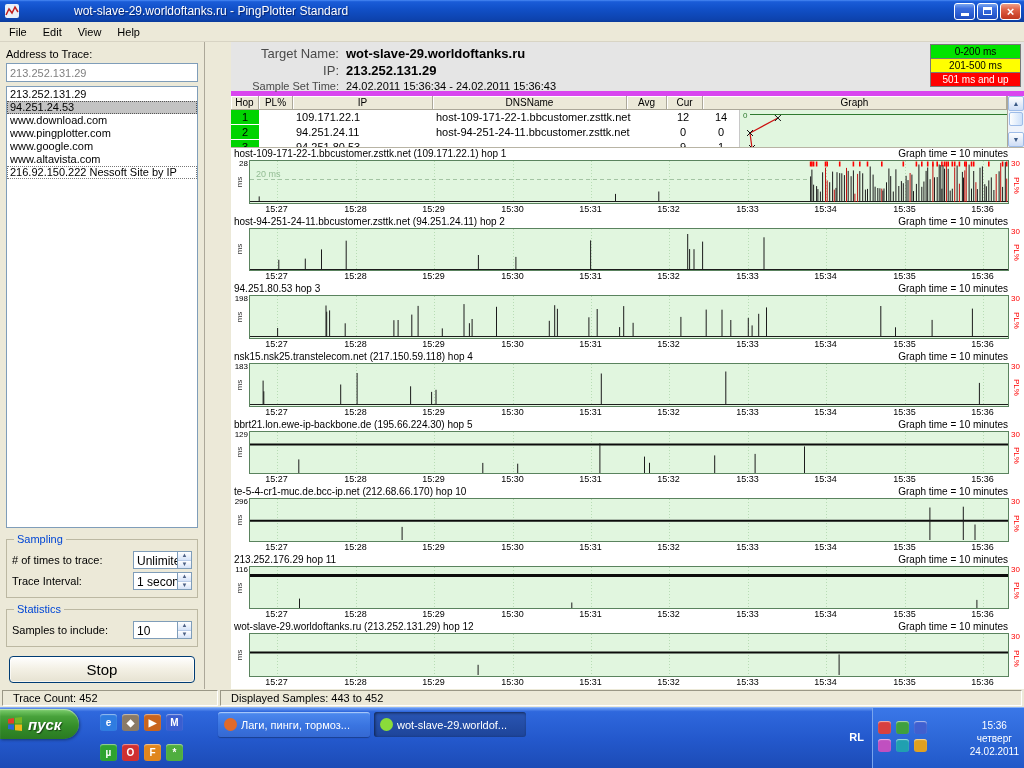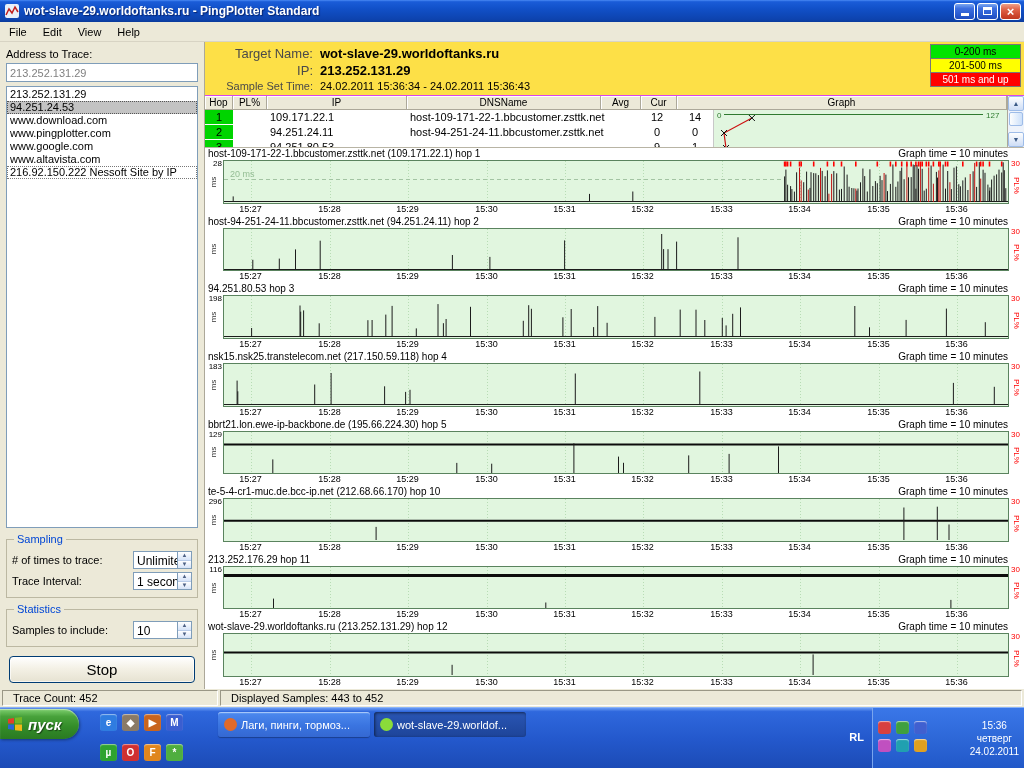--- a/index.html
+++ b/index.html
@@ -3,35 +3,35 @@
 <meta charset="utf-8">
 <style>
   *{margin:0;padding:0;box-sizing:border-box;font-family:"Liberation Sans",sans-serif;}
   html,body{width:1024px;height:768px;overflow:hidden;background:#ece9d8;}
   .window{position:absolute;left:0;top:0;width:1024px;height:707px;display:flex;flex-direction:column;background:#ece9d8;}
 
   
   .titlebar{height:22px;display:flex;align-items:center;padding:0 3px 0 4px;
     background:linear-gradient(180deg,#4a8af4 0%,#1a5cd8 8%,#1150c8 40%,#0d43ae 88%,#0a3a9a 100%);}
   .app-icon{width:16px;height:16px;display:flex;align-items:center;justify-content:center;}
-  .title{flex:1;color:#fff;font-weight:bold;font-size:12px;padding-left:4px;text-shadow:1px 1px 1px #08246e;white-space:nowrap;overflow:hidden;}
+  .title{flex:1;color:#fff;font-weight:normal;font-size:12px;padding-left:16px;text-shadow:1px 1px 1px #08246e;white-space:nowrap;overflow:hidden;margin-left:38px;}
   .winbtns{display:flex;}
   .wbtn{width:21px;height:17px;margin-left:2px;border:1px solid #fff;border-radius:3px;display:flex;
     background:linear-gradient(180deg,#7ba7f0 0%,#3d6fe0 30%,#2a5cd0 70%,#1e4cc0 100%);cursor:default;}
   .wbtn.close{background:linear-gradient(180deg,#f0a088 0%,#e0654a 35%,#d04a30 70%,#c03820 100%);
     color:#fff;font-size:13px;font-weight:bold;align-items:center;justify-content:center;line-height:1;}
   .g-min{width:8px;height:3px;background:#fff;margin:9px auto 0;}
   .g-max{width:9px;height:8px;border:1px solid #fff;border-top-width:3px;margin:auto;}
 
   
   .menubar{height:20px;display:flex;align-items:center;background:#ece9d8;border-bottom:1px solid #d8d4c4;padding-left:1px;font-size:11px;}
   .menu-item{padding:3px 8px;}
 
   
-  .main{flex:1;display:flex;min-height:0;}
+  .main{flex:1;display:flex;min-height:0;gap:26px;}
   .sidebar{width:205px;background:#ece9d8;border-right:1px solid #aca899;display:flex;flex-direction:column;padding:4px 6px 6px;}
   .addr-label{font-size:11px;margin:2px 0 3px;}
   .addr-input{width:100%;height:19px;border:1px solid #7f9db9;font-size:11px;padding:0 3px;color:#808080;background:#fff;}
   .listbox{flex:1;margin-top:4px;border:1px solid #7f9db9;background:#fff;overflow:hidden;padding-top:1px;}
   .list-item{height:13px;line-height:13px;font-size:11px;padding:0 3px;white-space:nowrap;overflow:hidden;}
   .list-item.sel{background:#c3c3c3;outline:1px dotted #555;outline-offset:-1px;}
   .list-item.foc{outline:1px dotted #777;outline-offset:-1px;}
   .groupbox{position:relative;border:1px solid #bcb8a2;border-radius:0;margin-top:11px;padding:8px 5px 4px;}
   .gb-title{position:absolute;top:-7px;left:7px;background:#ece9d8;padding:0 3px;font-size:11px;color:#0046d5;}
   .gb-row{display:flex;justify-content:space-between;align-items:center;margin:3px 0;}
@@ -39,21 +39,21 @@
   .spin{display:flex;height:18px;}
   .spin-text{width:44px;border:1px solid #7f9db9;border-right:none;background:#fff;font-size:12px;padding:2px 3px;overflow:hidden;white-space:nowrap;}
   .spin-btns{width:15px;display:flex;flex-direction:column;border:1px solid #7f9db9;}
   .sb{flex:1;font-size:6px;line-height:7px;text-align:center;color:#4d6185;background:linear-gradient(180deg,#fff,#d6e3f8);border-bottom:1px solid #b8cbe8;}
   .sb:last-child{border-bottom:none;}
   .stop{display:block;width:186px;height:27px;margin:9px auto 0;font-size:15px;border-radius:4px;border:1px solid #003c74;
     background:linear-gradient(180deg,#fff 0%,#f4f1e6 45%,#e6e2d1 100%);box-shadow:inset 0 0 0 1px #ffffffaa;}
 
   
   .rpanel{flex:1;display:flex;flex-direction:column;min-width:0;background:#fff;}
-  .rheader{height:54px;position:relative;background:#fde047;border-bottom:1px solid #d946ef;padding:3px 0 8px 4px;}
+  .rheader{height:54px;position:relative;background:#e5e5e5;border-bottom:5px solid #d946ef;padding:3px 0 8px 4px;}
   .rh-grid{display:grid;grid-template-columns:104px auto;column-gap:7px;}
   .rh-label{text-align:right;color:#4a4a4a;font-size:13px;line-height:17px;}
   .rh-value{font-weight:bold;font-size:13px;line-height:17px;white-space:nowrap;}
   .rh-label.sm,.rh-value.sm{font-size:11px;line-height:14px;}
   .rh-value.norm{font-weight:normal;}
   .legend{position:absolute;top:3px;right:3px;width:91px;font-size:10px;text-align:center;}
   .legend-row{height:15px;line-height:14px;border:1px solid #787878;margin-top:-1px;}
 
   
   .tablewrap{height:52px;display:flex;overflow:hidden;border-bottom:1px solid #b8b4a4;}

